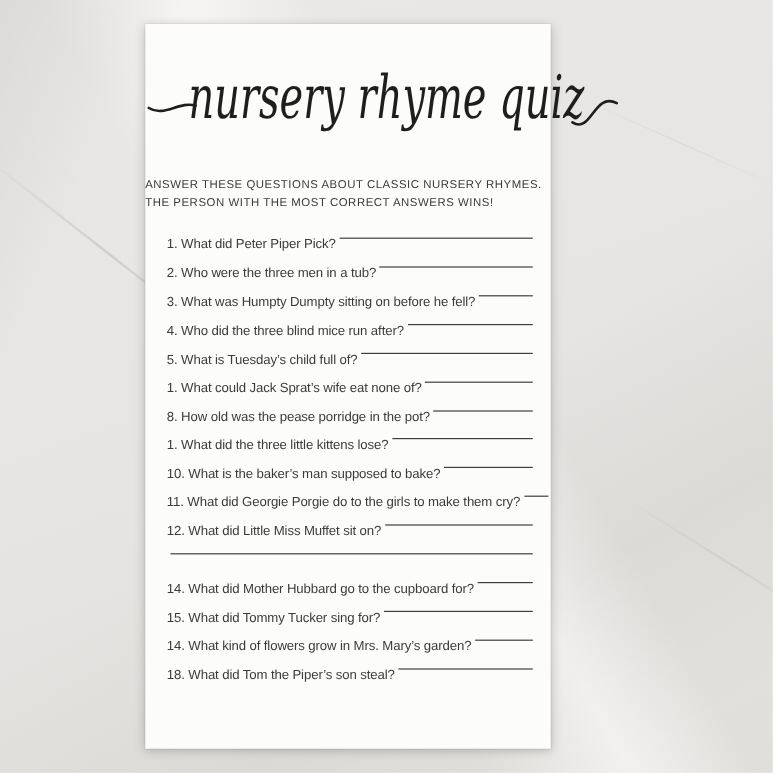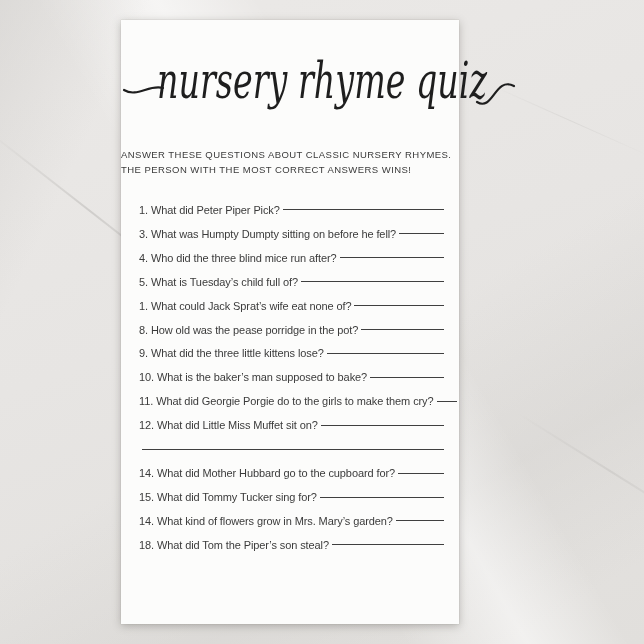--- a/index.html
+++ b/index.html
@@ -30,21 +30,21 @@
     font-size:50px;fill:#1e1e1e;
   }
   .title-svg path{stroke:#1e1e1e;stroke-width:2.2;fill:none;stroke-linecap:round;}
 
   .subtitle{
     position:absolute;top:127px;left:0;width:100%;
     font-size:9.5px;letter-spacing:.45px;line-height:15px;color:#3a3a3a;
   }
 
   .questions{position:absolute;top:178px;left:18px;right:15px;}
-  .q{height:23.93px;display:flex;align-items:center;}
+  .q{height:23.93px;display:flex;align-items:flex-start;}
   .qt{font-size:11px;color:#3b3b3b;white-space:nowrap;letter-spacing:-0.1px;}
   .ans{flex:1;margin-left:3px;height:0;border-bottom:1.2px solid #3f3f3f;min-width:20px;}
 </style>
 </head>
 <body>
 
 <div class="vein vein1"></div>
 <div class="vein vein2"></div>
 <div class="vein vein3"></div>
 
@@ -60,41 +60,45 @@
     <div>ANSWER THESE QUESTIONS ABOUT CLASSIC NURSERY RHYMES.</div>
     <div>THE PERSON WITH THE MOST CORRECT ANSWERS WINS!</div>
   </div>
 
   <div class="questions" id="questions">
       <div class="q">
         <span class="qt">1. What did Peter Piper Pick?</span>
         <span class="ans"></span>
       </div>
       <div class="q">
+        <span class="qt">2. Who were the three men in a tub?</span>
+        <span class="ans"></span>
+      </div>
+      <div class="q">
         <span class="qt">3. What was Humpty Dumpty sitting on before he fell?</span>
         <span class="ans"></span>
       </div>
       <div class="q">
         <span class="qt">4. Who did the three blind mice run after?</span>
         <span class="ans"></span>
       </div>
       <div class="q">
         <span class="qt">5. What is Tuesday’s child full of?</span>
         <span class="ans"></span>
       </div>
       <div class="q">
         <span class="qt">1. What could Jack Sprat’s wife eat none of?</span>
         <span class="ans"></span>
       </div>
       <div class="q">
         <span class="qt">8. How old was the pease porridge in the pot?</span>
         <span class="ans"></span>
       </div>
       <div class="q">
-        <span class="qt">9. What did the three little kittens lose?</span>
+        <span class="qt">1. What did the three little kittens lose?</span>
         <span class="ans"></span>
       </div>
       <div class="q">
         <span class="qt">10. What is the baker’s man supposed to bake?</span>
         <span class="ans"></span>
       </div>
       <div class="q">
         <span class="qt">11. What did Georgie Porgie do to the girls to make them cry?</span>
         <span class="ans"></span>
       </div>

